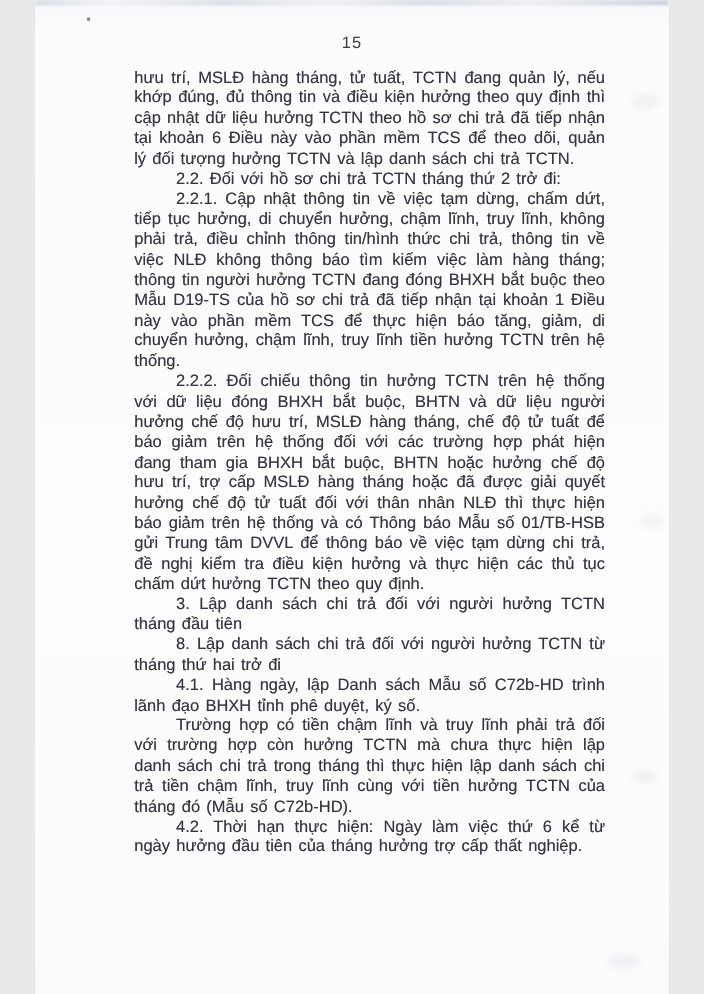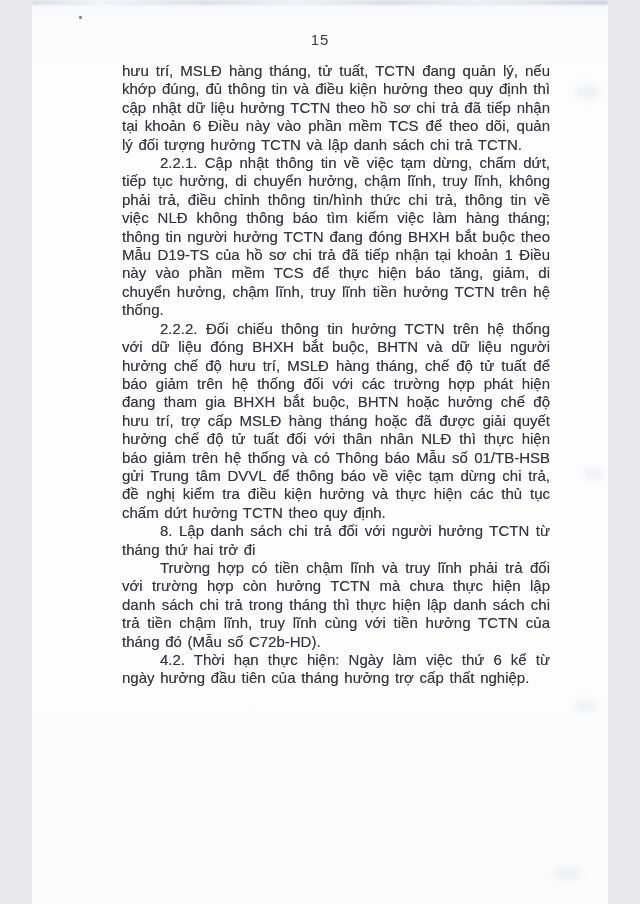--- a/index.html
+++ b/index.html
@@ -81,19 +81,22 @@
   <div class="speck"></div>
   <div class="smudge s1"></div>
   <div class="smudge s2"></div>
   <div class="smudge s3"></div>
   <div class="smudge s4"></div>
 
   <div class="page-number">15</div>
 
   <div class="doc-body">
     <p class="continuation">hưu trí, MSLĐ hàng tháng, tử tuất, TCTN đang quản lý, nếu khớp đúng, đủ thông tin và điều kiện hưởng theo quy định thì cập nhật dữ liệu hưởng TCTN theo hồ sơ chi trả đã tiếp nhận tại khoản 6 Điều này vào phần mềm TCS để theo dõi, quản lý đối tượng hưởng TCTN và lập danh sách chi trả TCTN.</p>
+    <p>2.2. Đối với hồ sơ chi trả TCTN tháng thứ 2 trở đi:</p>
     <p>2.2.1. Cập nhật thông tin về việc tạm dừng, chấm dứt, tiếp tục hưởng, di chuyển hưởng, chậm lĩnh, truy lĩnh, không phải trả, điều chỉnh thông tin/hình thức chi trả, thông tin về việc NLĐ không thông báo tìm kiếm việc làm hàng tháng; thông tin người hưởng TCTN đang đóng BHXH bắt buộc theo Mẫu D19-TS của hồ sơ chi trả đã tiếp nhận tại khoản 1 Điều này vào phần mềm TCS để thực hiện báo tăng, giảm, di chuyển hưởng, chậm lĩnh, truy lĩnh tiền hưởng TCTN trên hệ thống.</p>
     <p>2.2.2. Đối chiếu thông tin hưởng TCTN trên hệ thống với dữ liệu đóng BHXH bắt buộc, BHTN và dữ liệu người hưởng chế độ hưu trí, MSLĐ hàng tháng, chế độ tử tuất để báo giảm trên hệ thống đối với các trường hợp phát hiện đang tham gia BHXH bắt buộc, BHTN hoặc hưởng chế độ hưu trí, trợ cấp MSLĐ hàng tháng hoặc đã được giải quyết hưởng chế độ tử tuất đối với thân nhân NLĐ thì thực hiện báo giảm trên hệ thống và có Thông báo Mẫu số 01/TB-HSB gửi Trung tâm DVVL để thông báo về việc tạm dừng chi trả, đề nghị kiểm tra điều kiện hưởng và thực hiện các thủ tục chấm dứt hưởng TCTN theo quy định.</p>
+    <p>3. Lập danh sách chi trả đối với người hưởng TCTN tháng đầu tiên</p>
     <p>8. Lập danh sách chi trả đối với người hưởng TCTN từ tháng thứ hai trở đi</p>
+    <p>4.1. Hàng ngày, lập Danh sách Mẫu số C72b-HD trình lãnh đạo BHXH tỉnh phê duyệt, ký số.</p>
     <p>Trường hợp có tiền chậm lĩnh và truy lĩnh phải trả đối với trường hợp còn hưởng TCTN mà chưa thực hiện lập danh sách chi trả trong tháng thì thực hiện lập danh sách chi trả tiền chậm lĩnh, truy lĩnh cùng với tiền hưởng TCTN của tháng đó (Mẫu số C72b-HD).</p>
     <p>4.2. Thời hạn thực hiện: Ngày làm việc thứ 6 kể từ ngày hưởng đầu tiên của tháng hưởng trợ cấp thất nghiệp.</p>
   </div>
 </div>
 
 </body></html>

